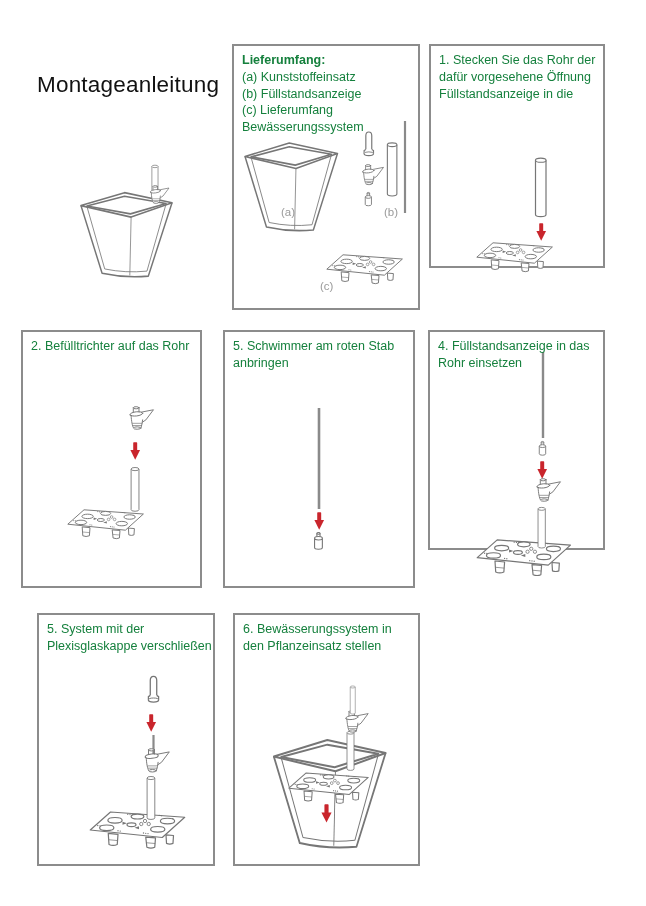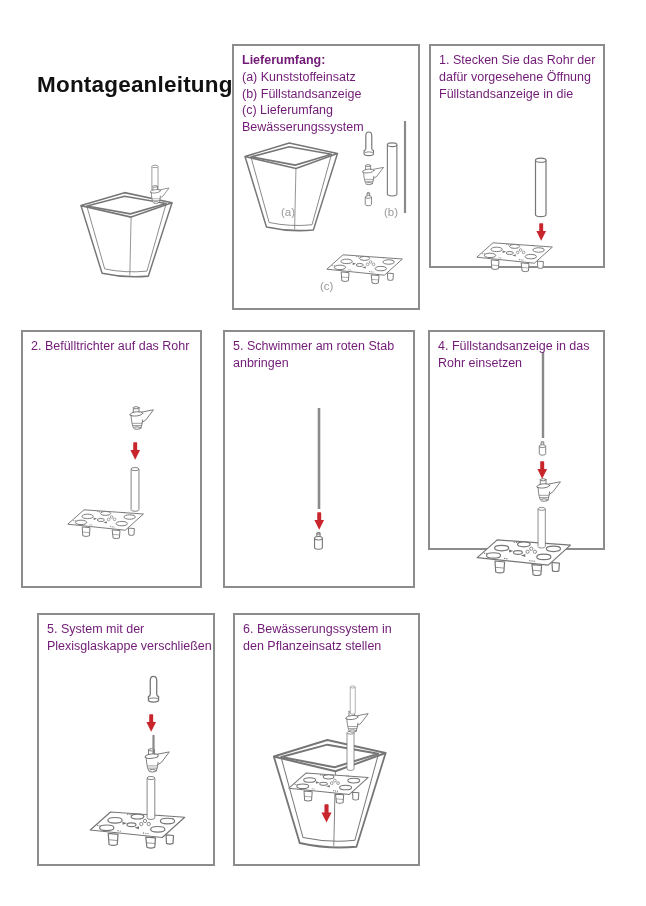--- a/index.html
+++ b/index.html
@@ -3,28 +3,28 @@
 <meta charset="utf-8">
 <style>
   html,body { margin:0; padding:0; }
   body {
     width:646px; height:906px; background:#ffffff; position:relative;
     font-family:"Liberation Sans", sans-serif; overflow:hidden;
   }
   .page { position:absolute; inset:0; }
   .title {
     position:absolute; left:37px; top:72px;
-    font-size:22.5px; font-weight:bold; color:#111; letter-spacing:0.2px;
+    font-size:22.5px; font-weight:normal; color:#111; letter-spacing:0.2px;
   }
   .panel {
     position:absolute; border:2px solid #8c8c8c; background:#fff; box-sizing:border-box;
   }
   .ptext {
     position:absolute; left:8px; top:6px; right:3px;
-    font-size:12.5px; line-height:16.8px; color:#701a75;
+    font-size:12.5px; line-height:16.8px; color:#15803d;
   }
   .ptext .line { white-space:nowrap; }
   .ptext .b { font-weight:bold; }
   .plabel {
     position:absolute; font-size:11.5px; color:#9a9a9a;
   }
   svg.illus { position:absolute; left:0; top:0; display:block; }
 </style>
 </head>
 <body>

